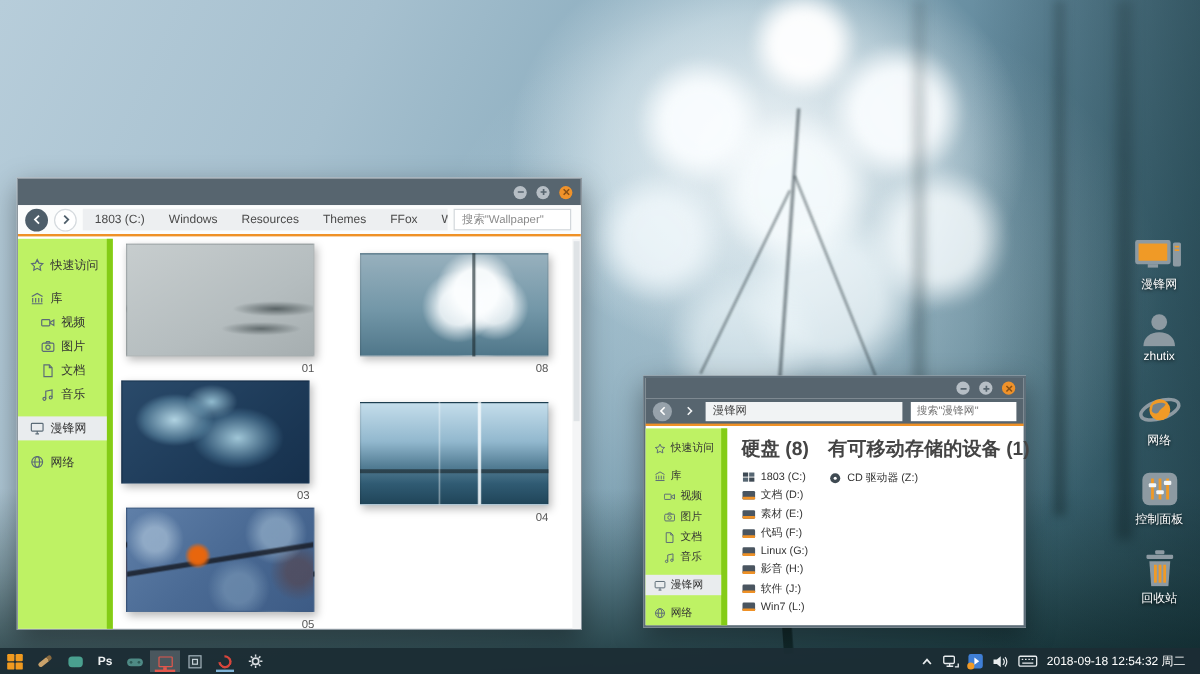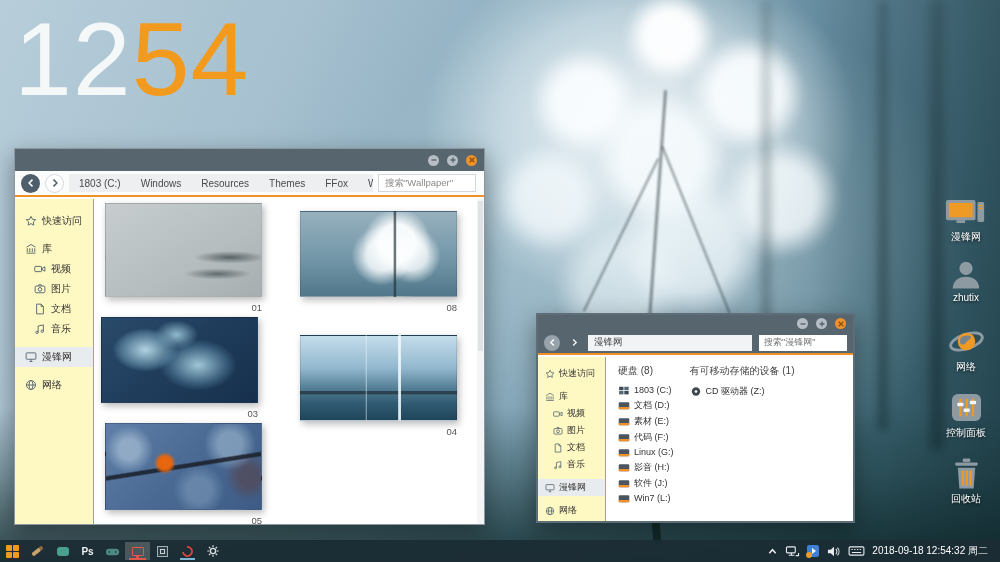--- a/index.html
+++ b/index.html
@@ -59,21 +59,21 @@
   .win1 { left:14px; top:148px; width:471px; height:377px; border:1px solid #8d98a0; }
   .win1 .titlebar { height:22px; }
   .toolbar1 { height:26px; background:#fbfcfc; display:flex; align-items:center; padding:0 8px 0 6px; gap:5px; border-bottom:2px solid #ef9126; }
   .back1 { width:19px; height:19px; background:#4e5e6a; color:#fff; }
   .fwd1  { width:19px; height:19px; background:#fff; border:1px solid #d5dade; color:#4e5e6a; }
   .addr1 { flex:1; height:18px; background:#edeff1; display:flex; align-items:center; font-size:10px; color:#4a4a4a; overflow:hidden; }
   .crumb { padding:0 10px; white-space:nowrap; }
   .search1 { width:98px; height:18px; background:#fff; border:1px solid #d2d7db; font-size:9.5px; color:#8a8a8a; display:flex; align-items:center; padding:0 6px; white-space:nowrap; }
 
   .body1 { position:absolute; top:50px; left:0; right:0; bottom:0; }
-  .sidebar { position:absolute; left:0; top:0; bottom:0; width:79px; background:#fef9c3; border-right:1px solid #84cc16; padding-top:12px; font-size:10px; color:#333; }
+  .sidebar { position:absolute; left:0; top:0; bottom:0; width:79px; background:#bef264; border-right:5px solid #84cc16; padding-top:12px; font-size:10px; color:#333; }
   .sb-item { display:flex; align-items:center; gap:5px; padding:3px 0 3px 10px; cursor:default; white-space:nowrap; }
   .sb-item.indent { padding-left:19px; }
   .sb-item.gap { margin-top:8px; }
   .sb-item.sel { background:#e9ecee; }
   .ic { stroke:#5b6b77; fill:none; stroke-width:1.3; flex:0 0 auto; }
 
   .thumb { position:absolute; width:157px; }
   .thumb-img { width:157px; border:1px solid rgba(0,0,0,.1); box-shadow:2px 3px 7px rgba(0,0,0,.28); }
   .thumb figcaption { text-align:right; font-size:9.5px; color:#555; margin-top:5px; }
   .t1 { left:90px;  top:4px; }   .t1 .thumb-img { height:94px;
@@ -114,21 +114,21 @@
   .back2 { width:16px; height:16px; background:#97a2ab; color:#fff; }
   .fwd2  { width:16px; height:16px; color:#f2f4f5; }
   .addr2 { width:164px; height:16px; background:#f1f3f4; font-size:9.5px; color:#444; padding:0 6px; display:flex; align-items:center; }
   .search2 { margin-left:auto; width:88px; height:16px; background:#fff; font-size:9px; color:#777; display:flex; align-items:center; padding:0 5px; white-space:nowrap; }
   .body2 { position:absolute; top:42px; left:0; right:0; bottom:0; }
   .body2 .sidebar { width:68px; font-size:9px; padding-top:8px; }
   .body2 .sb-item { padding:2px 0 2px 7px; gap:4px; }
   .body2 .sb-item.indent { padding-left:15px; }
   .body2 .sb-item.gap { margin-top:6px; }
   .content2 { position:absolute; left:68px; top:0; right:0; bottom:0; padding:7px 0 0 12px; display:flex; gap:16px; }
-  .grp h3 { font-size:10px; font-weight:normal; color:#444; margin-bottom:5px; white-space:nowrap; }
+  .grp h3 { font-size:16px; font-weight:bold; color:#444; margin-bottom:5px; white-space:nowrap; }
   .drive { display:flex; align-items:center; gap:4px; font-size:9px; color:#333; padding:1.5px 0; white-space:nowrap; }
   .icf { flex:0 0 auto; }
 
   
   .dicon { position:absolute; left:936px; width:60px; text-align:center; color:#fff; font-size:10px;
            text-shadow:0 1px 3px rgba(0,0,0,.8); cursor:default; }
   .dicon svg { display:block; margin:0 auto 3px; }
   .d1 { top:198px; } .d2 { top:260px; } .d3 { top:326px; } .d4 { top:392px; } .d5 { top:458px; }
 
   
@@ -283,21 +283,20 @@
   <div class="br br2"></div>
   <div class="br br3"></div>
   <div class="trunk"></div>
   <div class="trunkb"></div>
   <div class="bt bt1"></div>
   <div class="bt bt2"></div>
   <div class="bt bt3"></div>
   <div class="ground"></div>
   <div class="rshade"></div>
 
-  <div class="clock"><span class="h">12</span><span class="m">54</span></div>
 
   <div class="win win1">
     <div class="titlebar">
       <span class="wbtn">
           <svg width="8" height="8" viewBox="0 0 8 8">
             <path d="M1.5 4h5" stroke="#57656f" stroke-width="1.4"></path>
           </svg>
         </span>
       <span class="wbtn">
           <svg width="8" height="8" viewBox="0 0 8 8">

